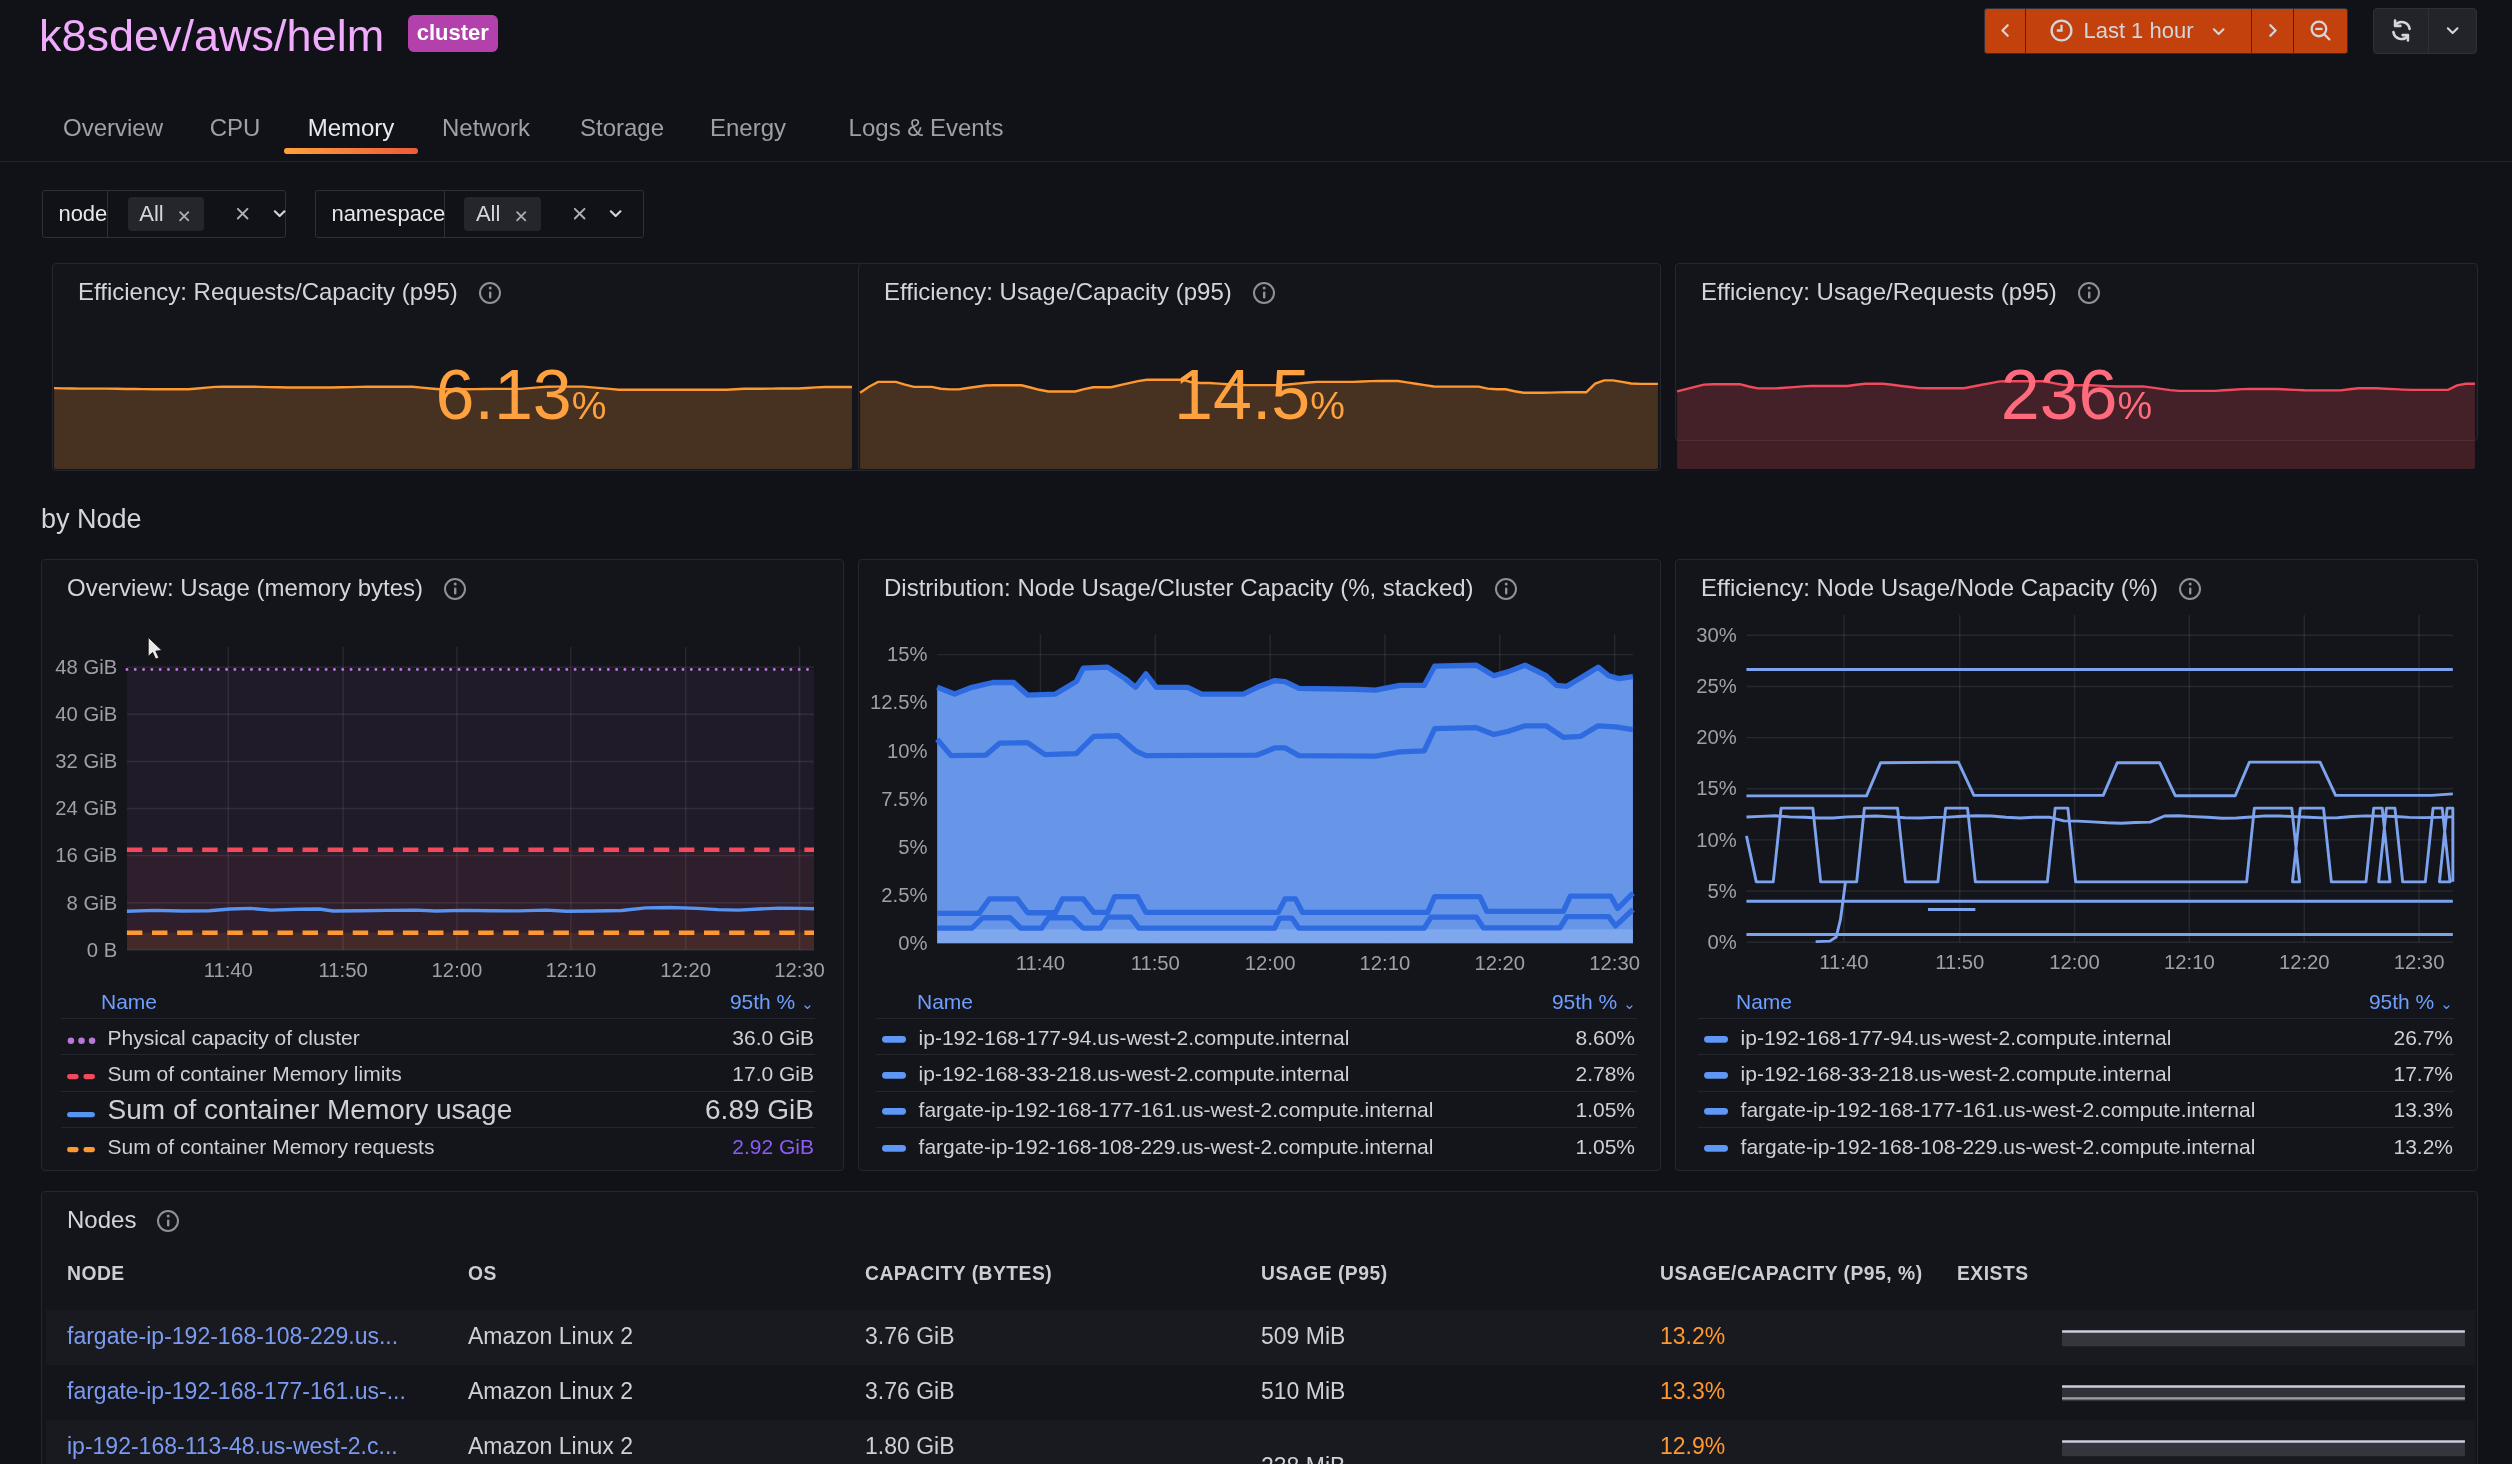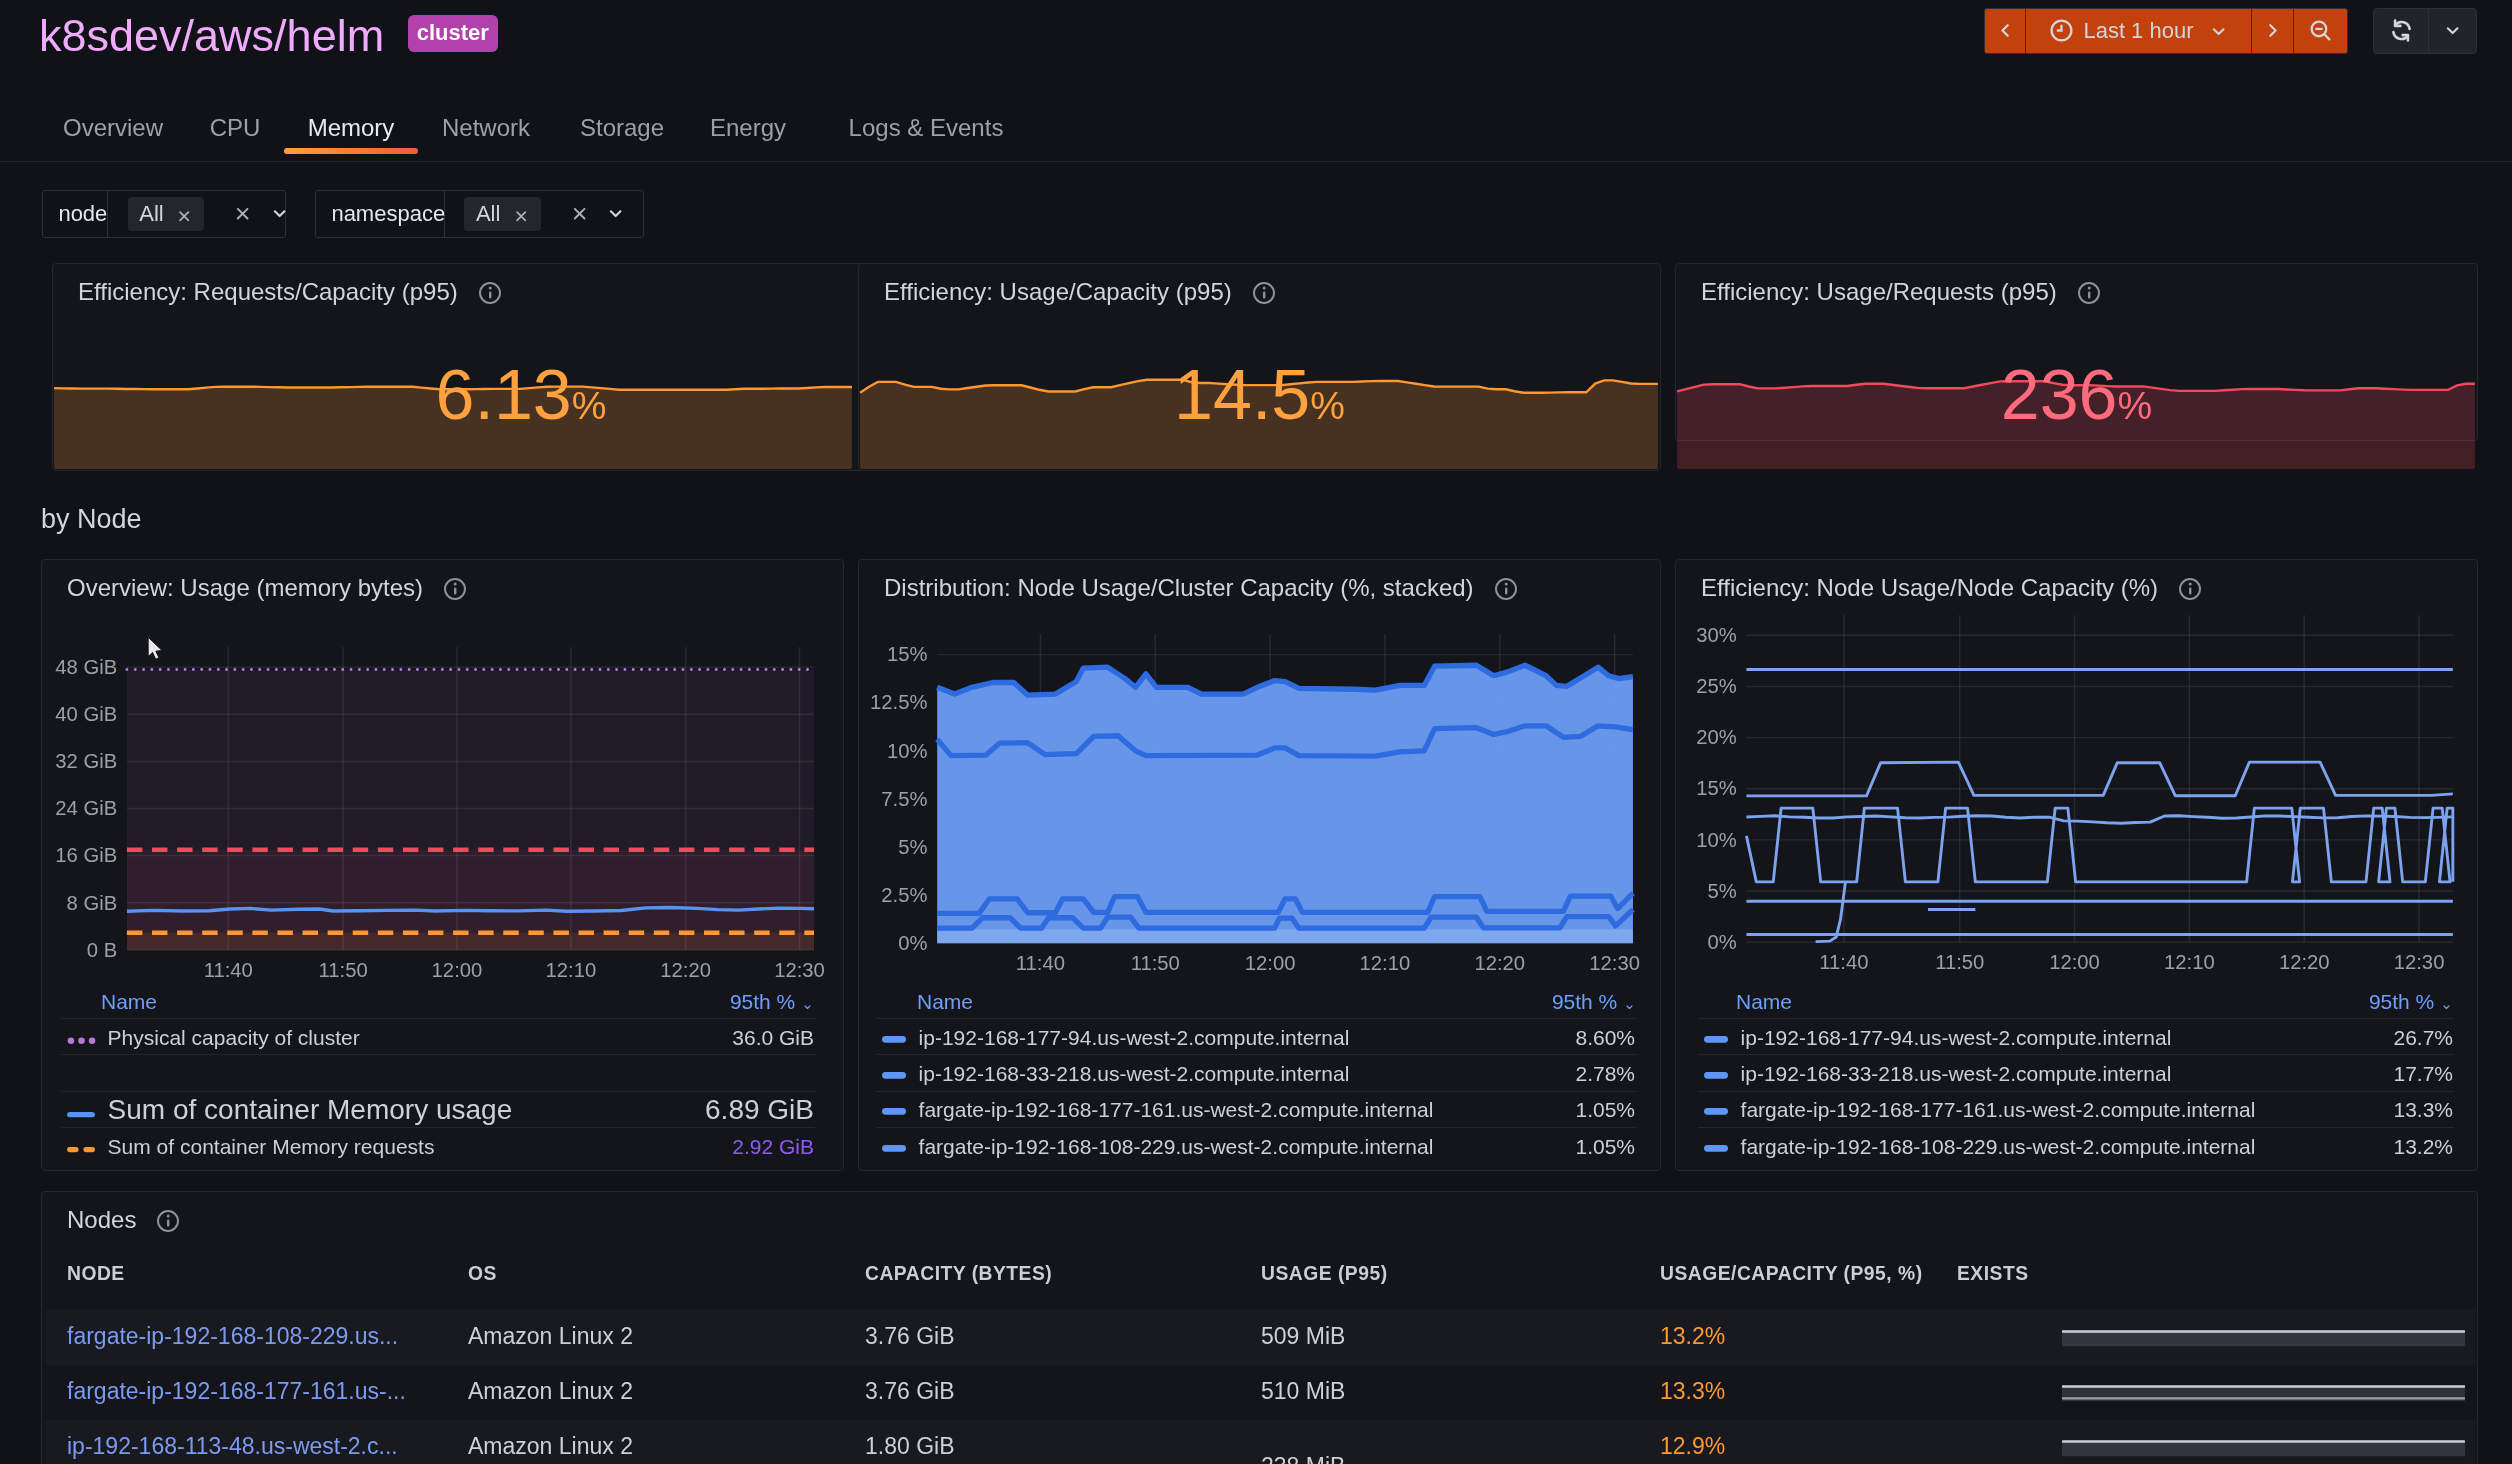--- a/index.html
+++ b/index.html
@@ -169,20 +169,24 @@
       <path d="M110 80 l0 20 l4.6-4.2 l3.2 7 l3.4-1.6 l-3.2-6.8 l6.4-0.6 Z" fill="#e8e8e8" stroke="#111" stroke-width="1"></path>
     </svg>
     <div style="position:absolute;left:59px;top:430px;width:713px;height:29px;font-size:21px;color:#6e9fff;font-weight:500;">Name<span style="float:right">95th %&nbsp;<span style="font-size:15.4px;color:#6e9fff">⌄</span></span></div>
     <div style="position:absolute;left:19.3px;top:458px;width:754px;border-top:1.4px solid rgba(204,215,230,0.09);"></div>
     <div style="position:absolute;left:25px;top:462px;width:747px;height:32px;line-height:32px;font-size:21px;color:#cfd0d6;white-space:nowrap;"><span style="display:inline-block;vertical-align:middle;margin-right:11.6px;margin-top:-2.9px;"><svg width="29" height="7.7" viewBox="0 0 30 8">
           <circle cx="4" cy="4" r="3.4" fill="#b877d9"></circle>
           <circle cx="15" cy="4" r="3.4" fill="#b877d9"></circle>
           <circle cx="26" cy="4" r="3.4" fill="#b877d9"></circle>
         </svg></span>Physical capacity of cluster<span style="float:right;color:#cfd0d6">36.0 GiB</span></div>
     <div style="position:absolute;left:19.3px;top:494px;width:754px;border-top:1.4px solid rgba(204,215,230,0.09);"></div>
+    <div style="position:absolute;left:25px;top:498px;width:747px;height:32px;line-height:32px;font-size:21px;color:#cfd0d6;white-space:nowrap;"><span style="display:inline-block;vertical-align:middle;margin-right:11.6px;margin-top:-2.9px;"><svg width="29" height="7.7" viewBox="0 0 30 8">
+          <rect x="0" y="1" width="12" height="5.5" rx="2.5" fill="#f2495c"></rect>
+          <rect x="17" y="1" width="12" height="5.5" rx="2.5" fill="#f2495c"></rect>
+        </svg></span>Sum of container Memory limits<span style="float:right;color:#cfd0d6">17.0 GiB</span></div>
     <div style="position:absolute;left:19.3px;top:531px;width:754px;border-top:1.4px solid rgba(204,215,230,0.09);"></div>
     <div style="position:absolute;left:25px;top:534px;width:747px;height:32px;line-height:32px;font-size:28px;color:#cfd0d6;white-space:nowrap;"><span style="display:inline-block;vertical-align:middle;margin-right:11.6px;margin-top:-2.9px;"><svg width="29" height="7.7" viewBox="0 0 30 8">
           <rect x="0" y="1" width="29" height="5.5" rx="2.75" fill="#5794f2"></rect>
         </svg></span>Sum of container Memory usage<span style="float:right;color:#cfd0d6">6.89 GiB</span></div>
     <div style="position:absolute;left:19.3px;top:567px;width:754px;border-top:1.4px solid rgba(204,215,230,0.09);"></div>
     <div style="position:absolute;left:25px;top:571px;width:747px;height:32px;line-height:32px;font-size:21px;color:#cfd0d6;white-space:nowrap;"><span style="display:inline-block;vertical-align:middle;margin-right:11.6px;margin-top:-2.9px;"><svg width="29" height="7.7" viewBox="0 0 30 8">
           <rect x="0" y="1" width="12" height="5.5" rx="2.5" fill="#ff9830"></rect>
           <rect x="17" y="1" width="12" height="5.5" rx="2.5" fill="#ff9830"></rect>
         </svg></span>Sum of container Memory requests<span style="float:right;color:#8b5cf6">2.92 GiB</span></div>
   </div>

